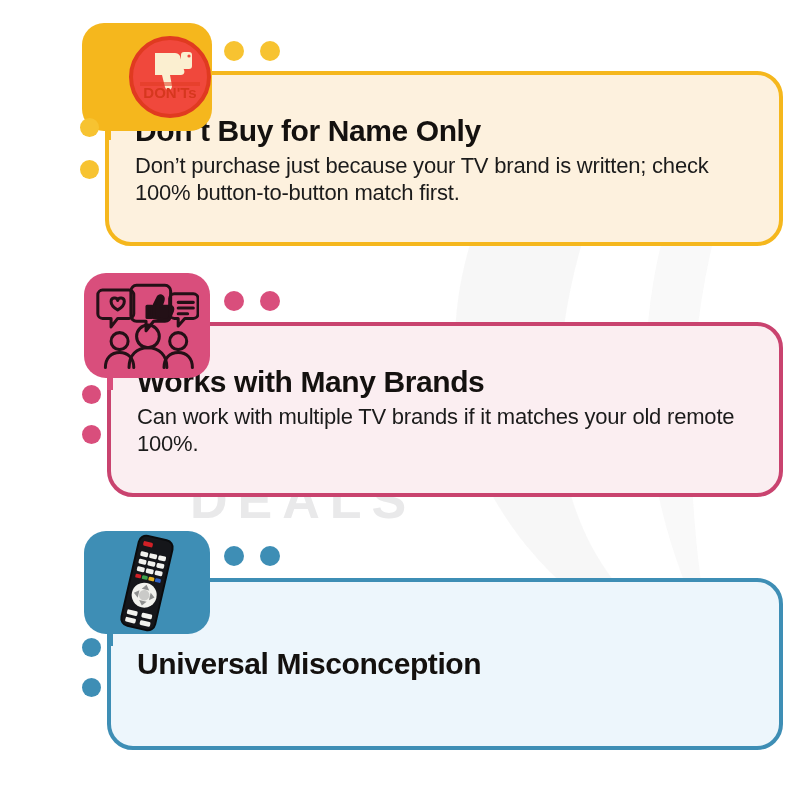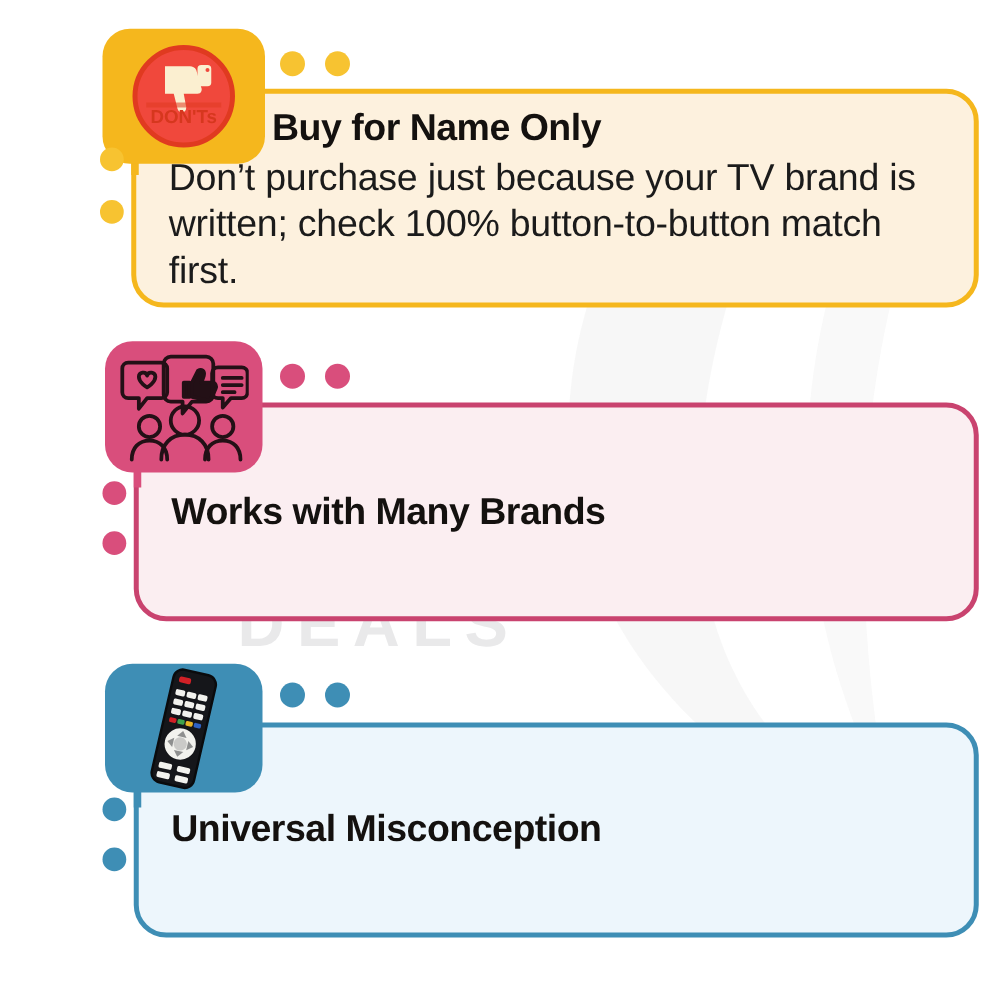--- a/index.html
+++ b/index.html
@@ -60,21 +60,21 @@
   .card-title {
     font-size:30px;
     font-weight:700;
     color:#14110f;
     letter-spacing:-.4px;
     line-height:1.12;
     margin-bottom:4px;
   }
 
   .card-body {
-    font-size:30px;
+    font-size:22px;
     font-weight:400;
     color:#1b1b1b;
     line-height:1.24;
     letter-spacing:-.2px;
   }
 
   
   .icon-tab {
     position:absolute;
     border-radius:22px;
@@ -117,21 +117,21 @@
     <div class="dot" style="left:224px; top:41px; width:20px; height:20px; background:#F7C331;"></div>
     <div class="dot" style="left:260px; top:41px; width:20px; height:20px; background:#F7C331;"></div>
 
     <div class="card" style="left:105px; top:71px; width:678px; height:175px; background:#FDF1DE; border-color:#F5B71D;">
       <div class="card-inner">
         <div class="card-title">Don’t Buy for Name Only</div>
         <div class="card-body">Don’t purchase just because your TV brand is written; check 100% button-to-button match first.</div>
       </div>
     </div>
 
-    <div class="icon-tab" style="left:82px; top:23px; width:130px; height:108px; background:#F5B71D;">
+    <div class="icon-tab" style="left:82px; top:23px; width:130px; height:108px; background:#F5B71D;justify-content:flex-end;">
       <div class="donts-badge">
         <svg viewBox="0 0 84 84" width="84" height="84">
           <circle cx="42" cy="42" r="39" fill="#F0483C"></circle>
           <circle cx="42" cy="42" r="39" fill="none" stroke="#E03A20" stroke-width="4"></circle>
 
           <path d="M31 18 L31 40 L38 40 L41 52 C 42 56, 48 56, 48 51 L46 40 L57 40 C 60 40, 61 37, 60 35 L56 21 C 55 19, 53 18, 51 18 Z" fill="#FBEFD0" transform="translate(-4,0)"></path>
           <rect x="53" y="17" width="11" height="17" rx="3" fill="#FBEFD0"></rect>
           <circle cx="61" cy="21" r="1.6" fill="#F0483C"></circle>
           <rect x="12" y="47" width="60" height="4" fill="#E03A20" opacity=".55"></rect>
           <text x="42" y="63" text-anchor="middle" font-family="Liberation Sans, sans-serif" font-size="15" font-weight="700" fill="#D6371E">DON'Ts</text>
@@ -145,20 +145,21 @@
   <div class="block">
 
     <div class="dot" style="left:82px; top:385px; width:19px; height:19px; background:#D94E7C;"></div>
     <div class="dot" style="left:82px; top:425px; width:19px; height:19px; background:#D94E7C;"></div>
     <div class="dot" style="left:224px; top:291px; width:20px; height:20px; background:#D94E7C;"></div>
     <div class="dot" style="left:260px; top:291px; width:20px; height:20px; background:#D94E7C;"></div>
 
     <div class="card" style="left:107px; top:322px; width:676px; height:175px; background:#FBEEF1; border-color:#C9436F;">
       <div class="card-inner">
         <div class="card-title">Works with Many Brands</div>
+        <div class="card-body">Can work with multiple TV brands if it matches your old remote 100%.</div>
       </div>
     </div>
 
     <div class="icon-tab" style="left:84px; top:273px; width:126px; height:105px; background:#D94E7C;">
       <svg viewBox="0 0 110 92" width="104" height="88">
         <g fill="none" stroke="#231016" stroke-width="3.2" stroke-linecap="round" stroke-linejoin="round">
 
           <path d="M8 8 h28 a5 5 0 0 1 5 5 v20 a5 5 0 0 1 -5 5 h-12 l-7 9 v-9 h-9 a5 5 0 0 1 -5 -5 v-20 a5 5 0 0 1 5 -5 z"></path>
           <path d="M17 20 c0-4 6-5 7-1 1-4 7-3 7 1 0 5-7 9-7 9 s-7-4-7-9 z"></path>
 

